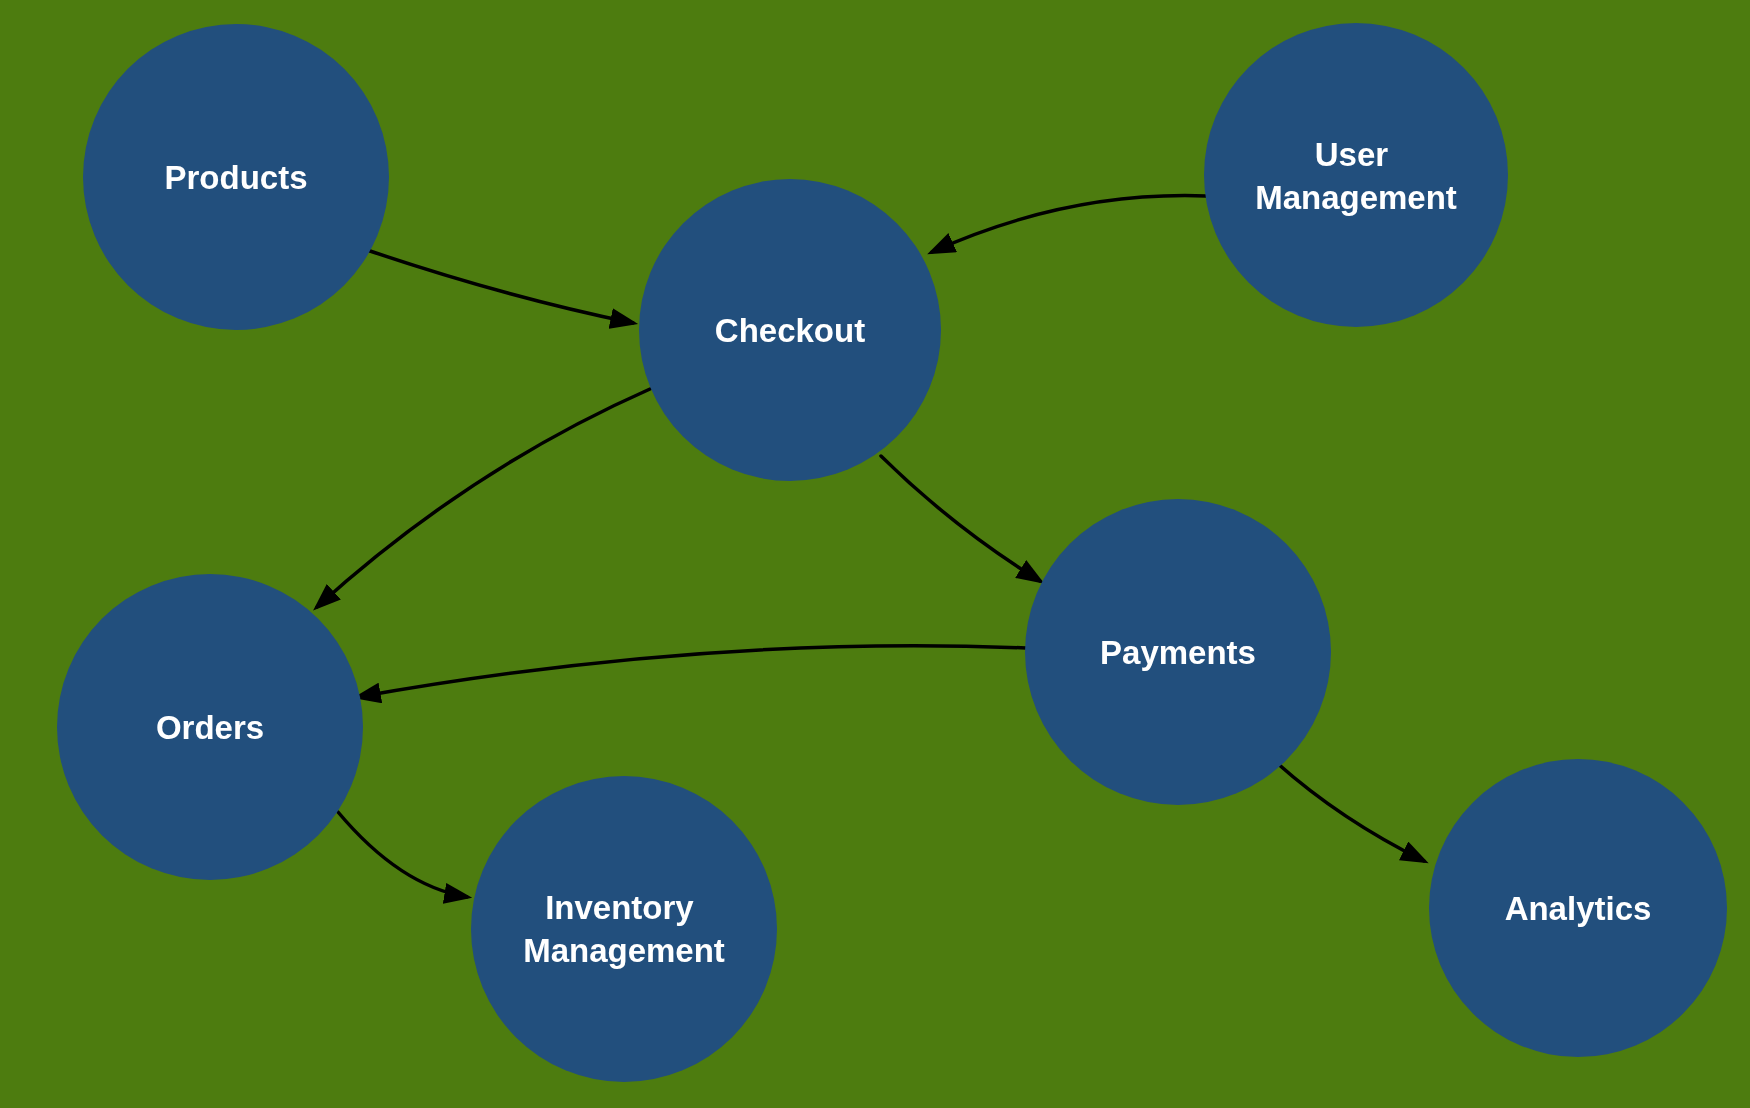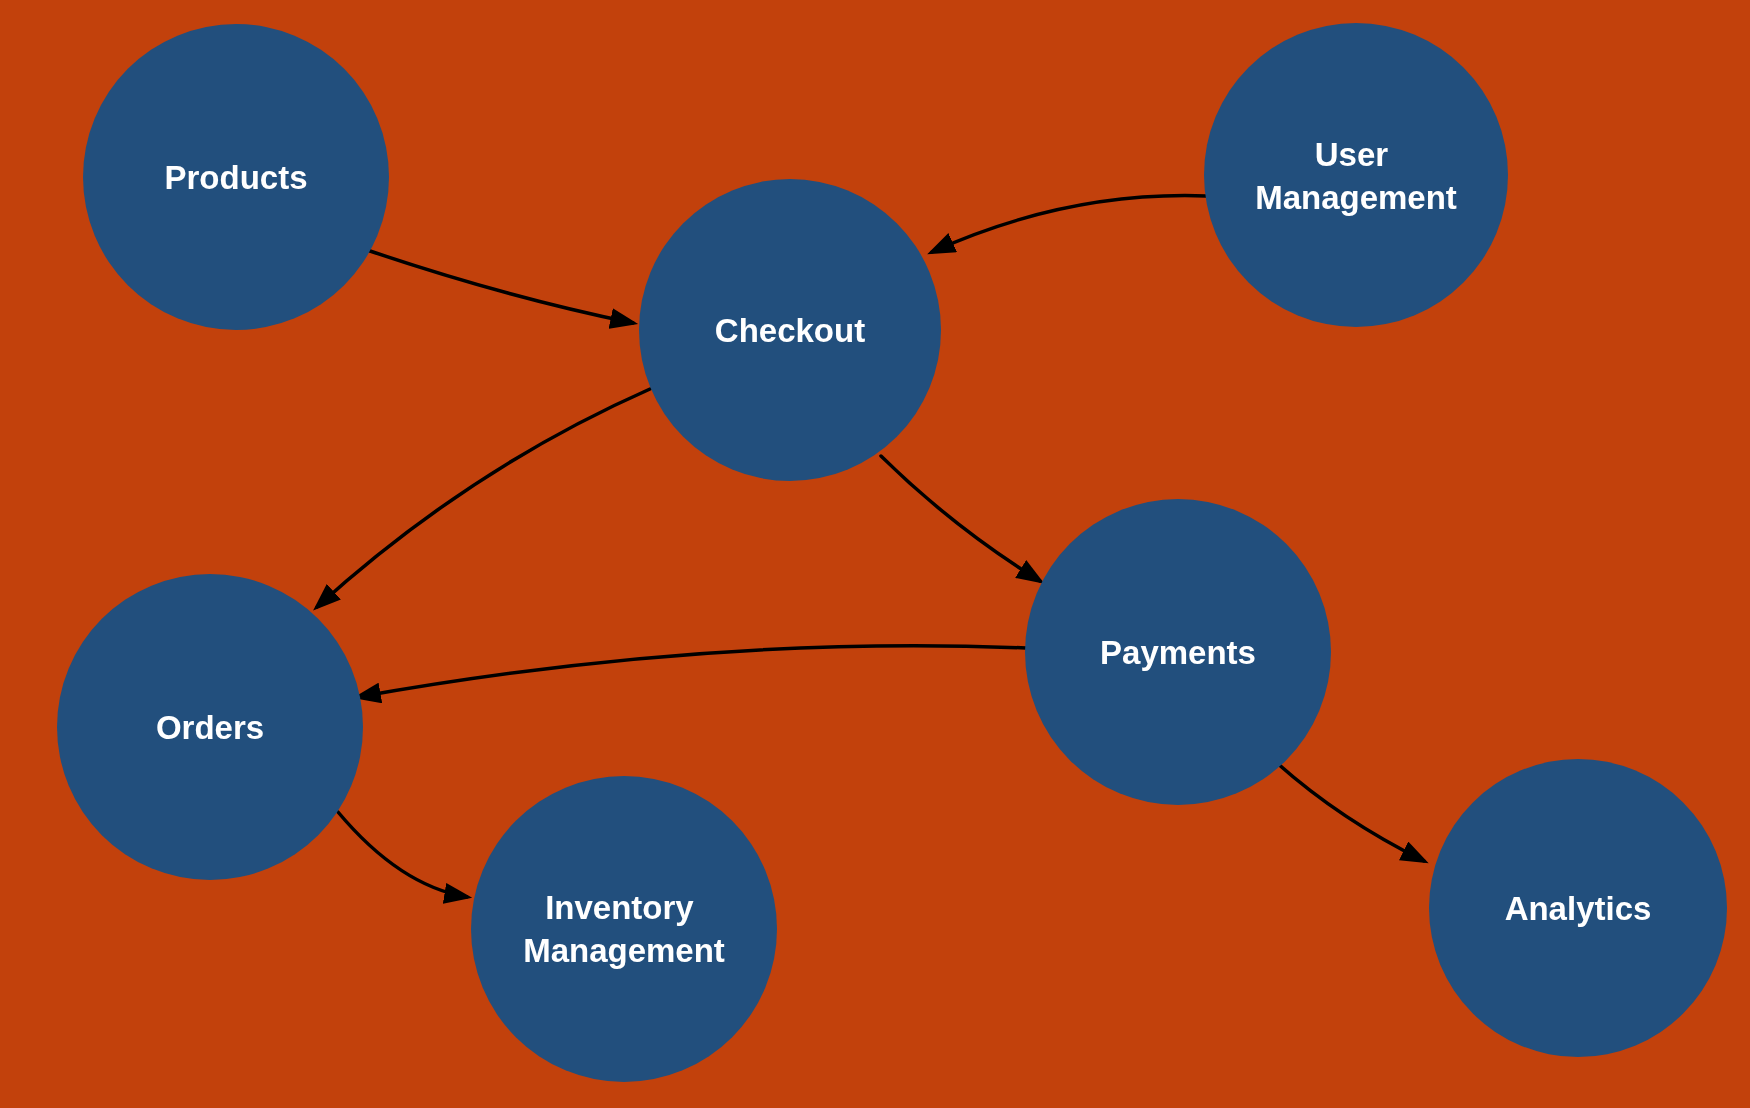--- a/index.html
+++ b/index.html
@@ -4,21 +4,21 @@
 <style>
   html, body {
     margin: 0;
     padding: 0;
     background: #ffffff;
   }
   .canvas-wrap {
     position: relative;
     width: 1750px;
     height: 1108px;
-    background: #c2410c;
+    background: #4d7c0f;
     overflow: hidden;
     font-family: "Liberation Sans", sans-serif;
   }
   svg.diagram {
     position: absolute;
     left: 0;
     top: 0;
     width: 1750px;
     height: 1108px;
     display: block;

